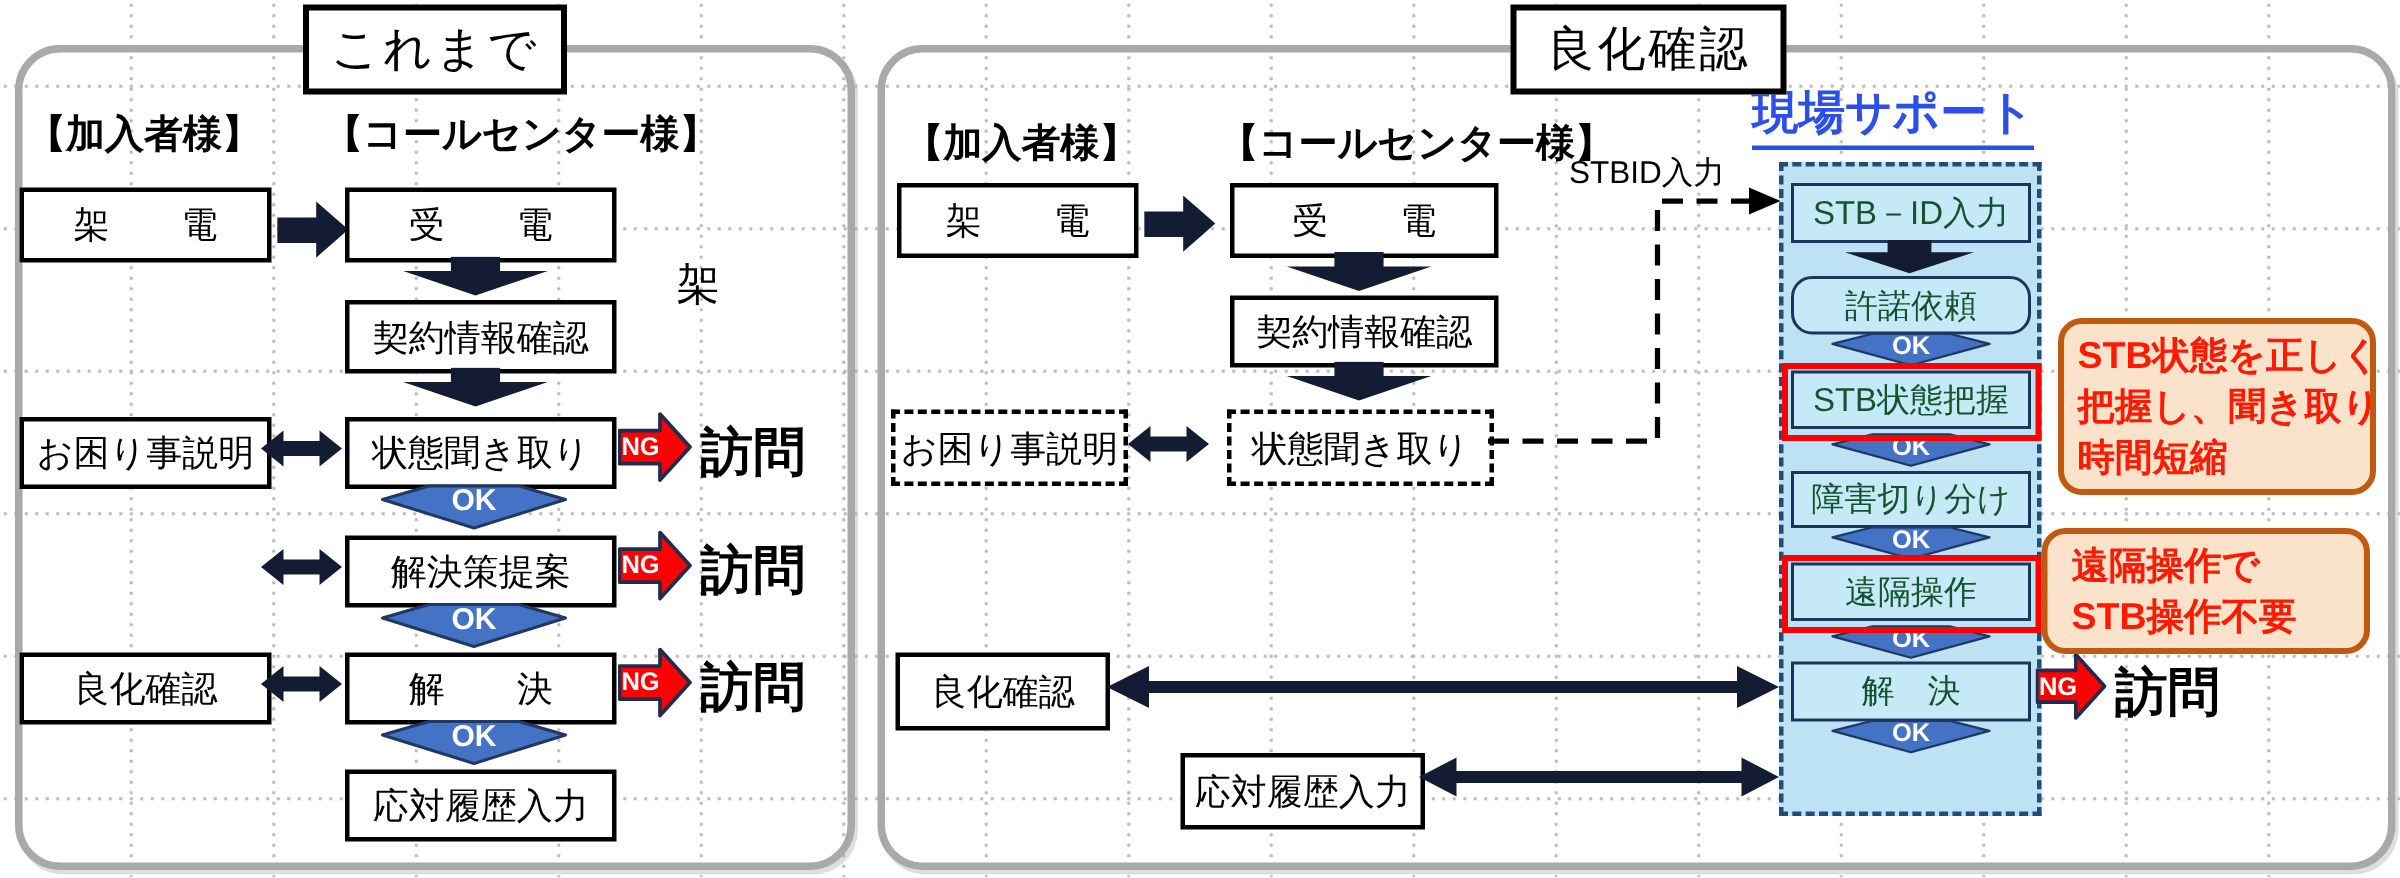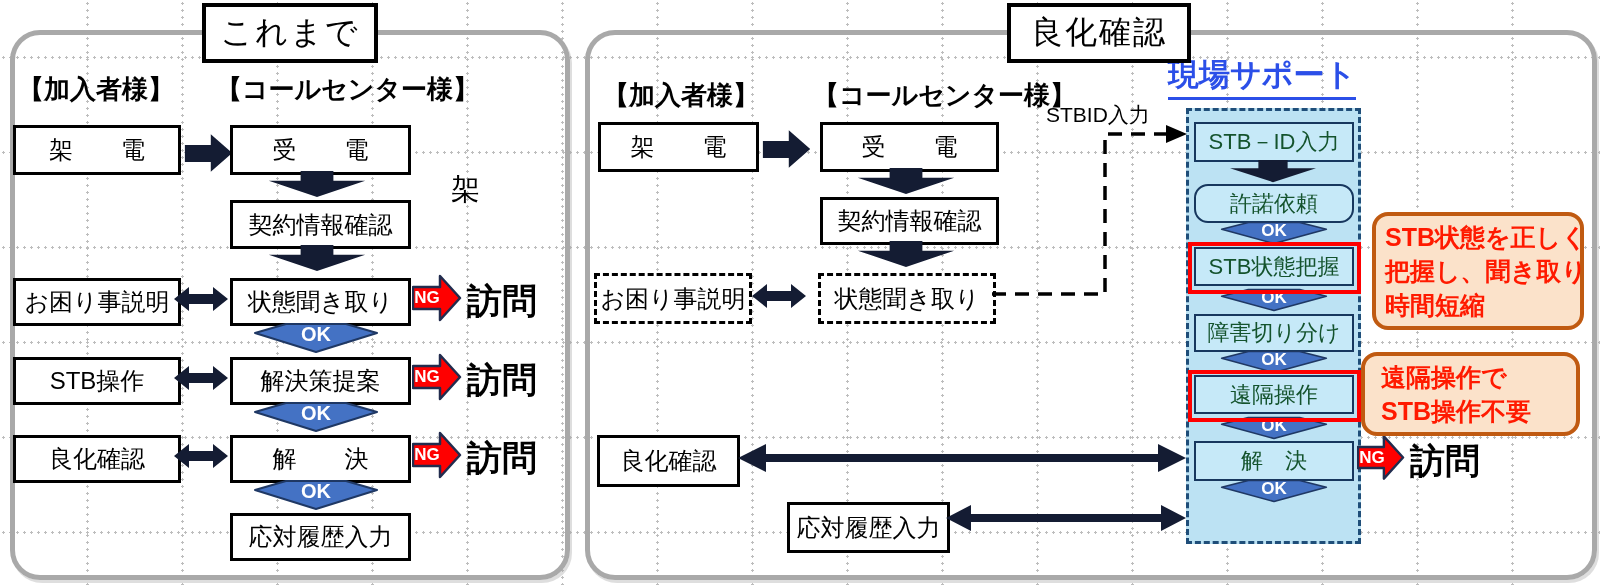--- a/index.html
+++ b/index.html
@@ -125,21 +125,20 @@
     <span class="ngtext">NG</span>
   </div>
   <div class="visit" style="left:467px;top:278px;">訪問</div>
   <div class="chev" style="left:253px;top:322px;width:126px;height:32px;">
     <svg viewBox="0 0 126 32">
         <use href="#sym-chev"></use>
       </svg>
     <span class="oktext" style="font-size:20px;top:1px;">OK</span>
   </div>
 
-  <div class="box" style="left:13px;top:357px;width:162px;height:42px;">STB操作</div>
   <div class="arrow" style="left:172px;top:359px;width:58px;height:38px;">
       <svg viewBox="0 0 58 38">
         <use href="#sym-dblh"></use>
       </svg>
     </div>
   <div class="box" style="left:230px;top:357px;width:175px;height:42px;">解決策提案</div>
   <div class="ngwrap" style="left:412px;top:353px;width:50px;height:48px;">
     <svg viewBox="0 0 50 48">
         <use href="#sym-ng"></use>
       </svg>

